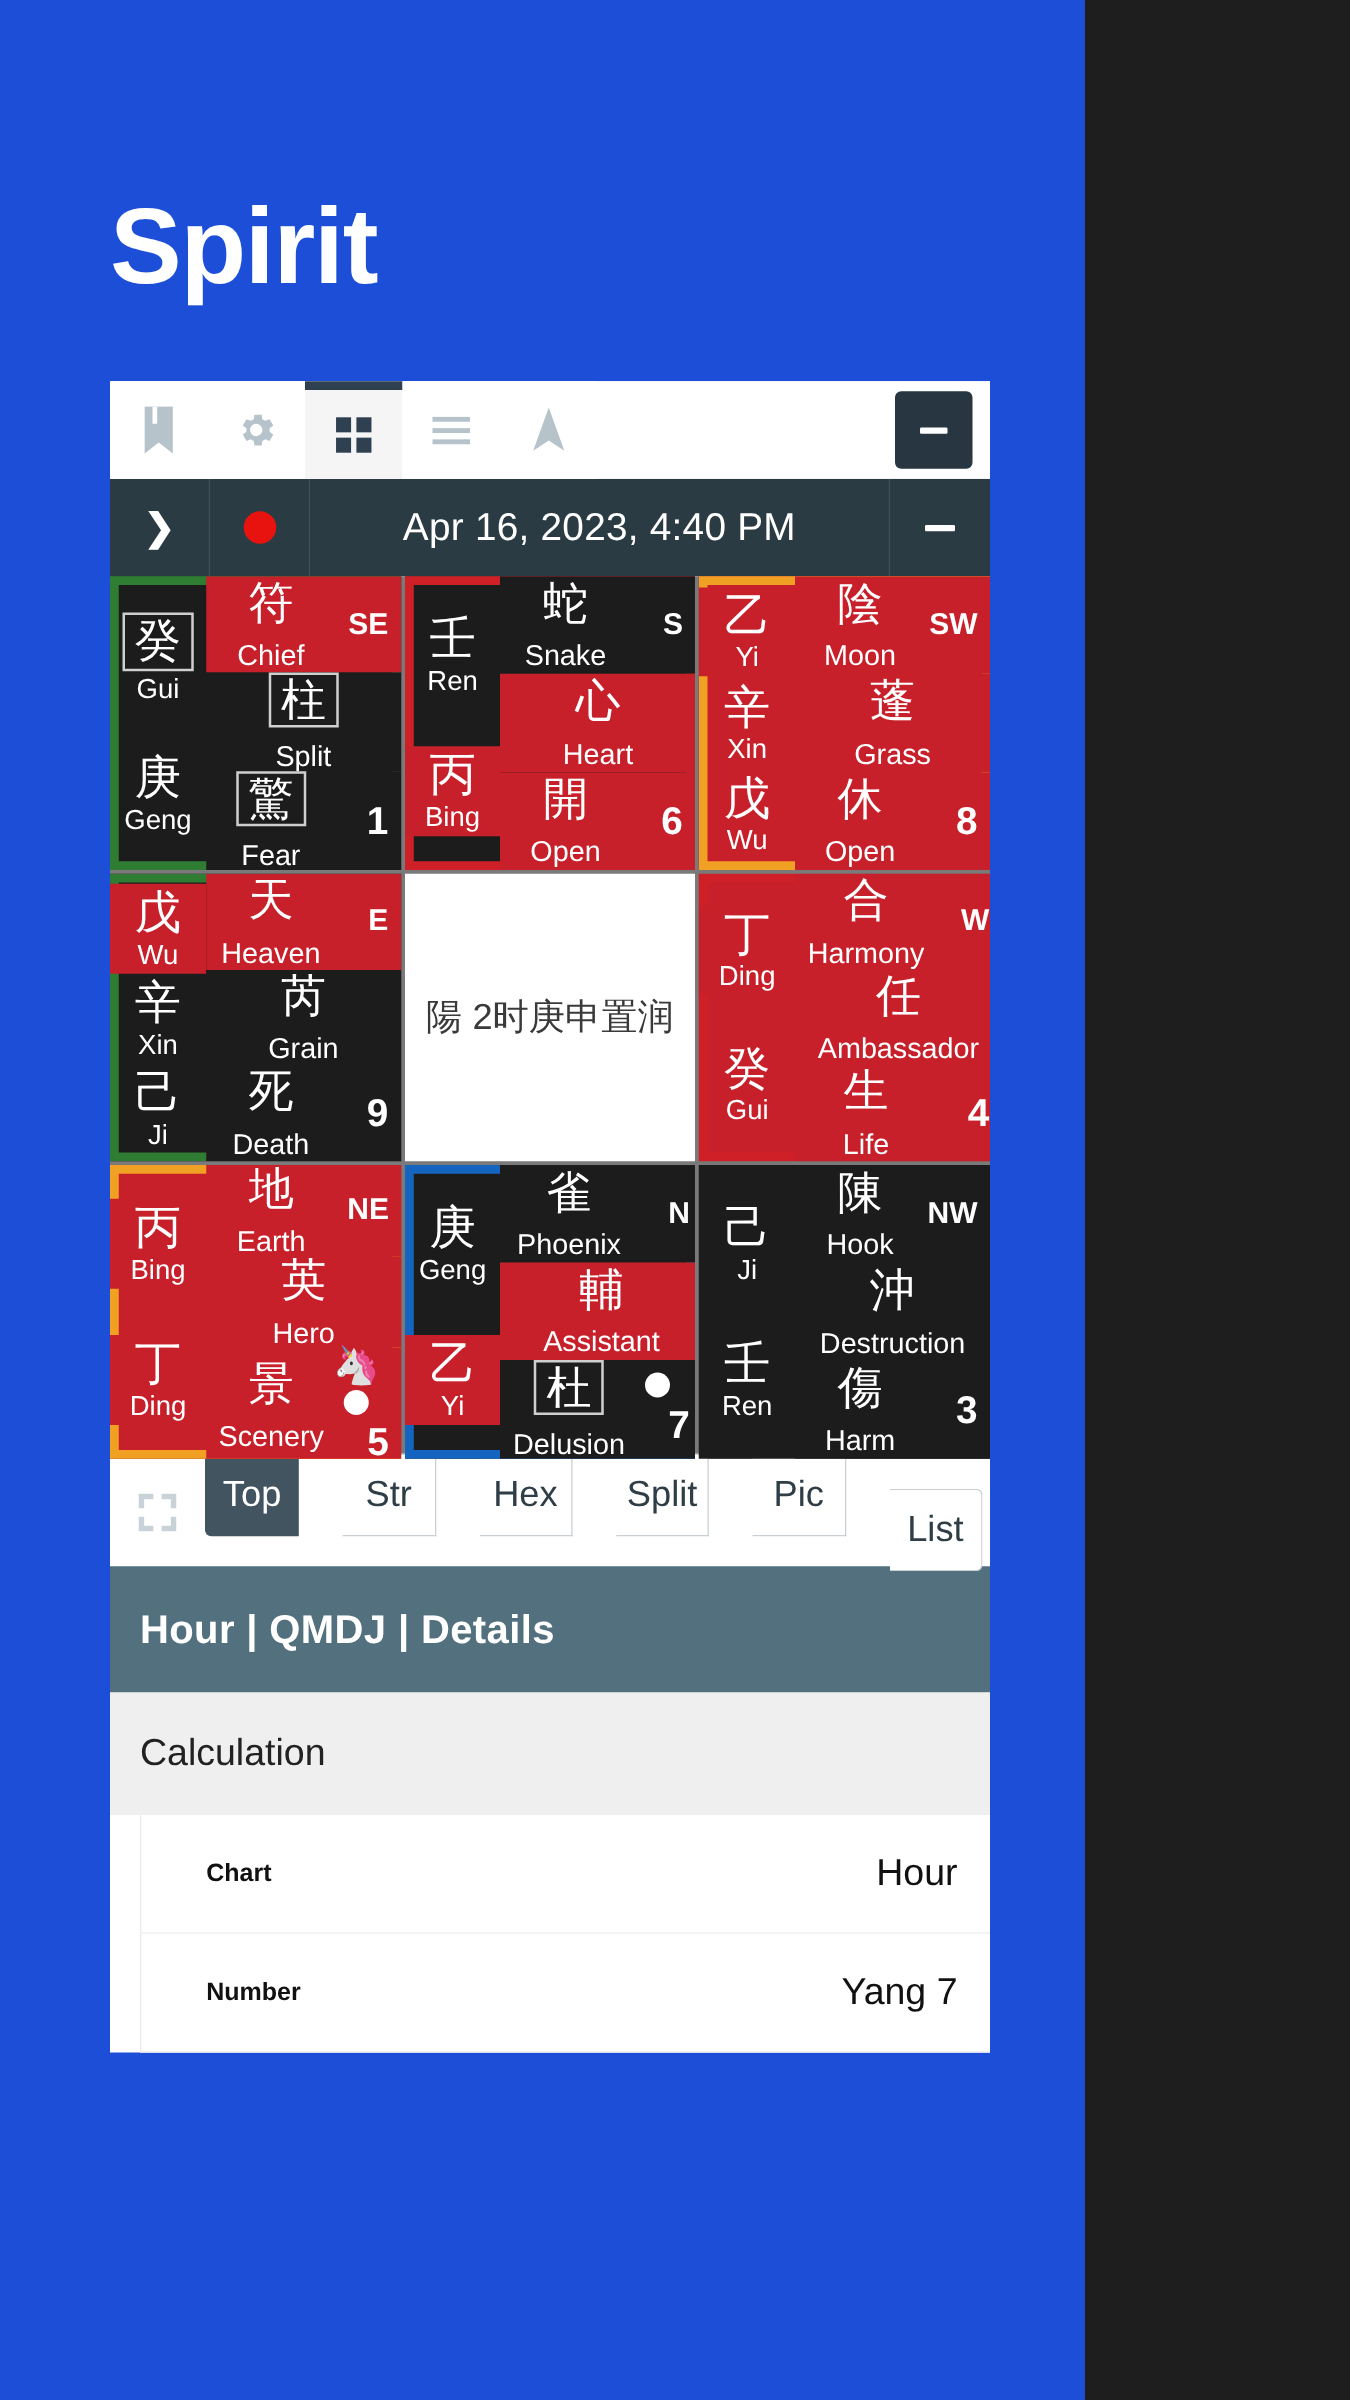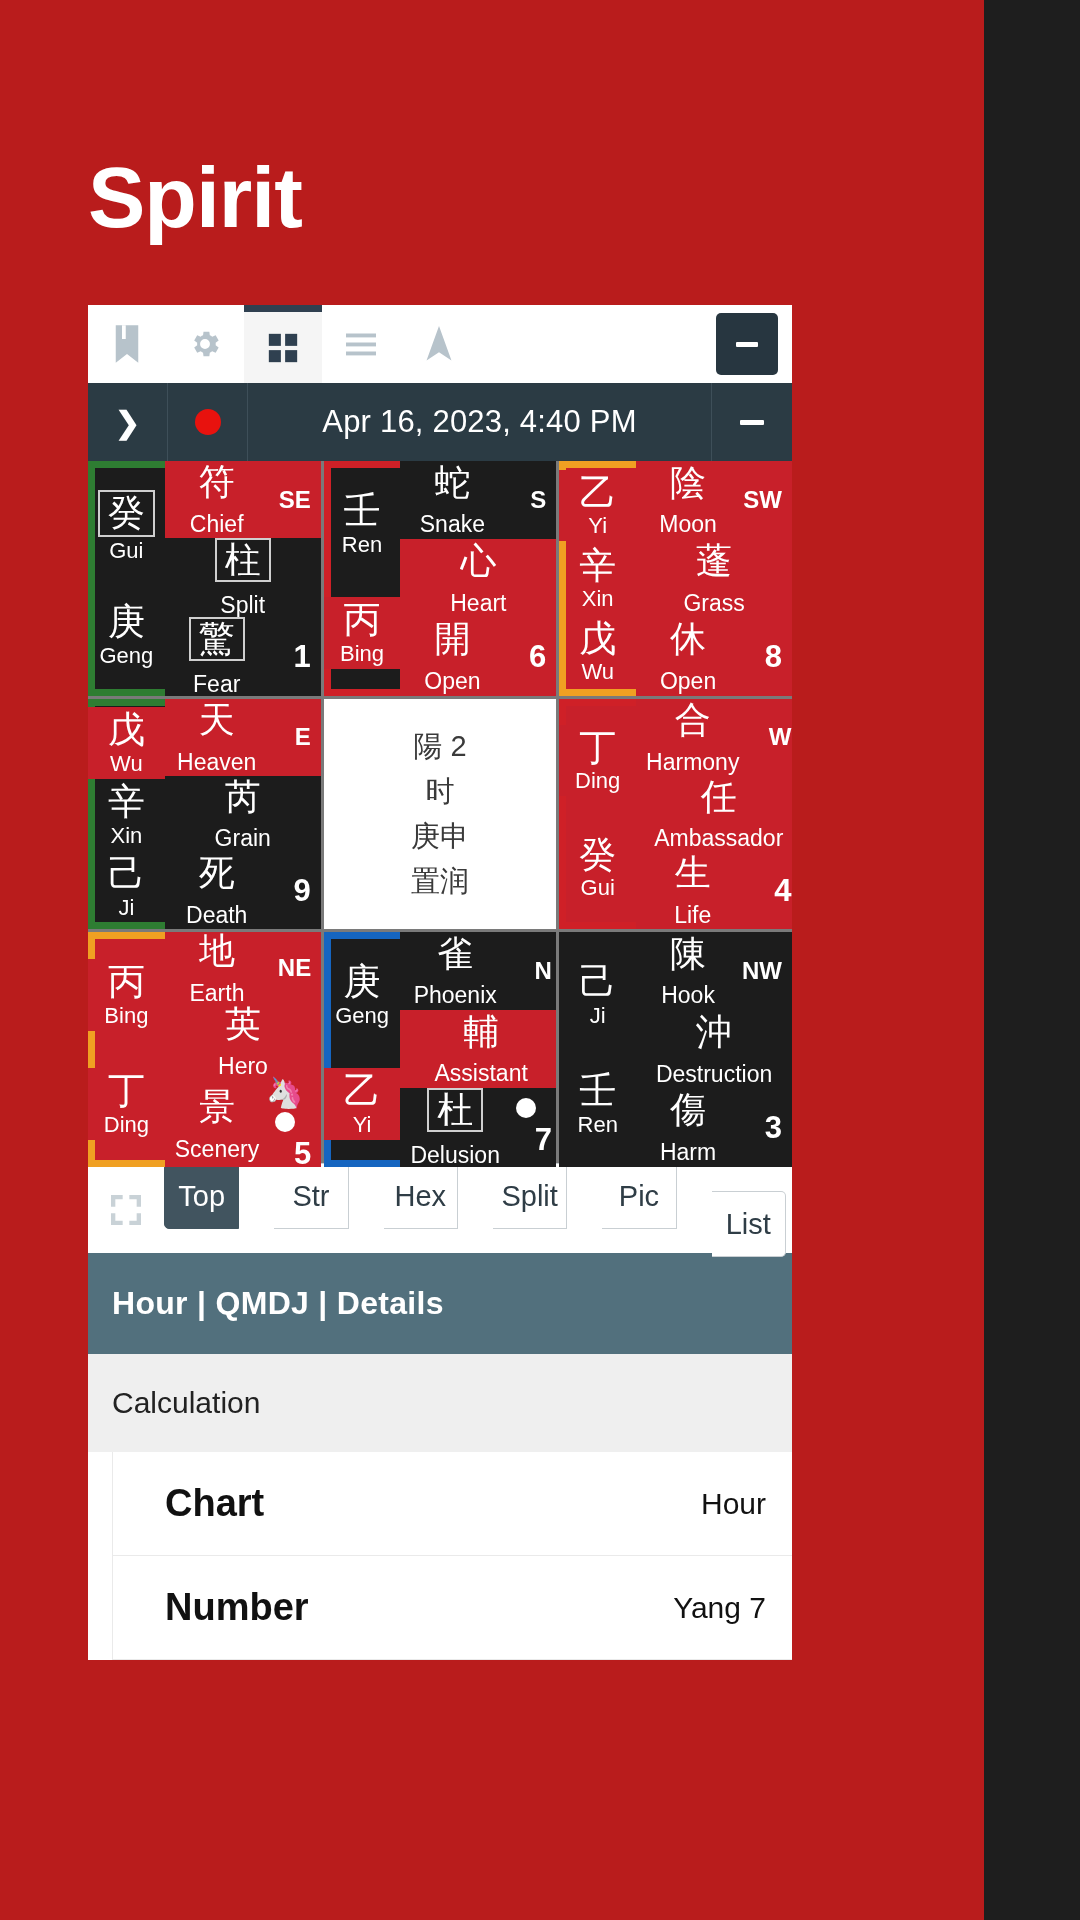--- a/index.html
+++ b/index.html
@@ -2,21 +2,21 @@
 <html><head>
 <meta charset="utf-8">
 <style>
   * { box-sizing: border-box; margin: 0; padding: 0; }
   html, body {
     width: 1080px; height: 1920px;
     background: #1e1e1e;
     font-family: "Liberation Sans", sans-serif;
     overflow: hidden;
   }
-  .page { position: relative; width: 984px; height: 1920px; background: #b91c1c; }
+  .page { position: relative; width: 868px; height: 1920px; background: #1d4ed8; }
 
   
   .app-title {
     position: absolute; left: 88px; top: 152px;
     font-size: 86px; font-weight: 700; color: #ffffff;
     letter-spacing: -1px; line-height: 1.05;
   }
 
   
   .frame {
@@ -102,21 +102,21 @@
   .brow .label .cn { font-size: 36px; display: block; }
   .brow .label .en { font-size: 23px; display: block; margin-top: 11px; }
   .corner {
     color: #fff; font-size: 24px; font-weight: 700; min-width: 52px;
     text-align: right;
   }
   .corner.num { font-weight: 700; font-size: 31px; }
 
   
   .center-cell {
-    display: flex; flex-direction: column; align-items: center;
+    display: flex; flex-direction: row; align-items: center;
     justify-content: center; color: #3a3a3a; font-size: 29px; line-height: 1.55;
   }
   .center-cell div { white-space: nowrap; }
 
   
   .badge-dot {
     width: 20px; height: 20px; border-radius: 50%; background: #fff;
     display: inline-block;
   }
   .unicorn { font-size: 30px; line-height: 1; }
@@ -154,21 +154,21 @@
   .section-head {
     background: #efefef; color: #222; font-size: 30px; font-weight: 400;
     padding: 32px 24px;
   }
   .detail-row {
     display: flex; align-items: center; justify-content: space-between;
     background: #fff; padding: 30px 26px 30px 52px;
     border-bottom: 1px solid #eaeaea; border-left: 1px solid #eaeaea;
     margin-left: 24px;
   }
-  .detail-row .k { font-size: 38px; font-weight: 700; color: #111; }
+  .detail-row .k { font-size: 20px; font-weight: 700; color: #111; }
   .detail-row .v { font-size: 30px; font-weight: 400; color: #111; }
 </style>
 </head>
 <body>
 
 <div class="page">
 
   <div class="app-title">Spirit</div>
 
   <div class="frame">

